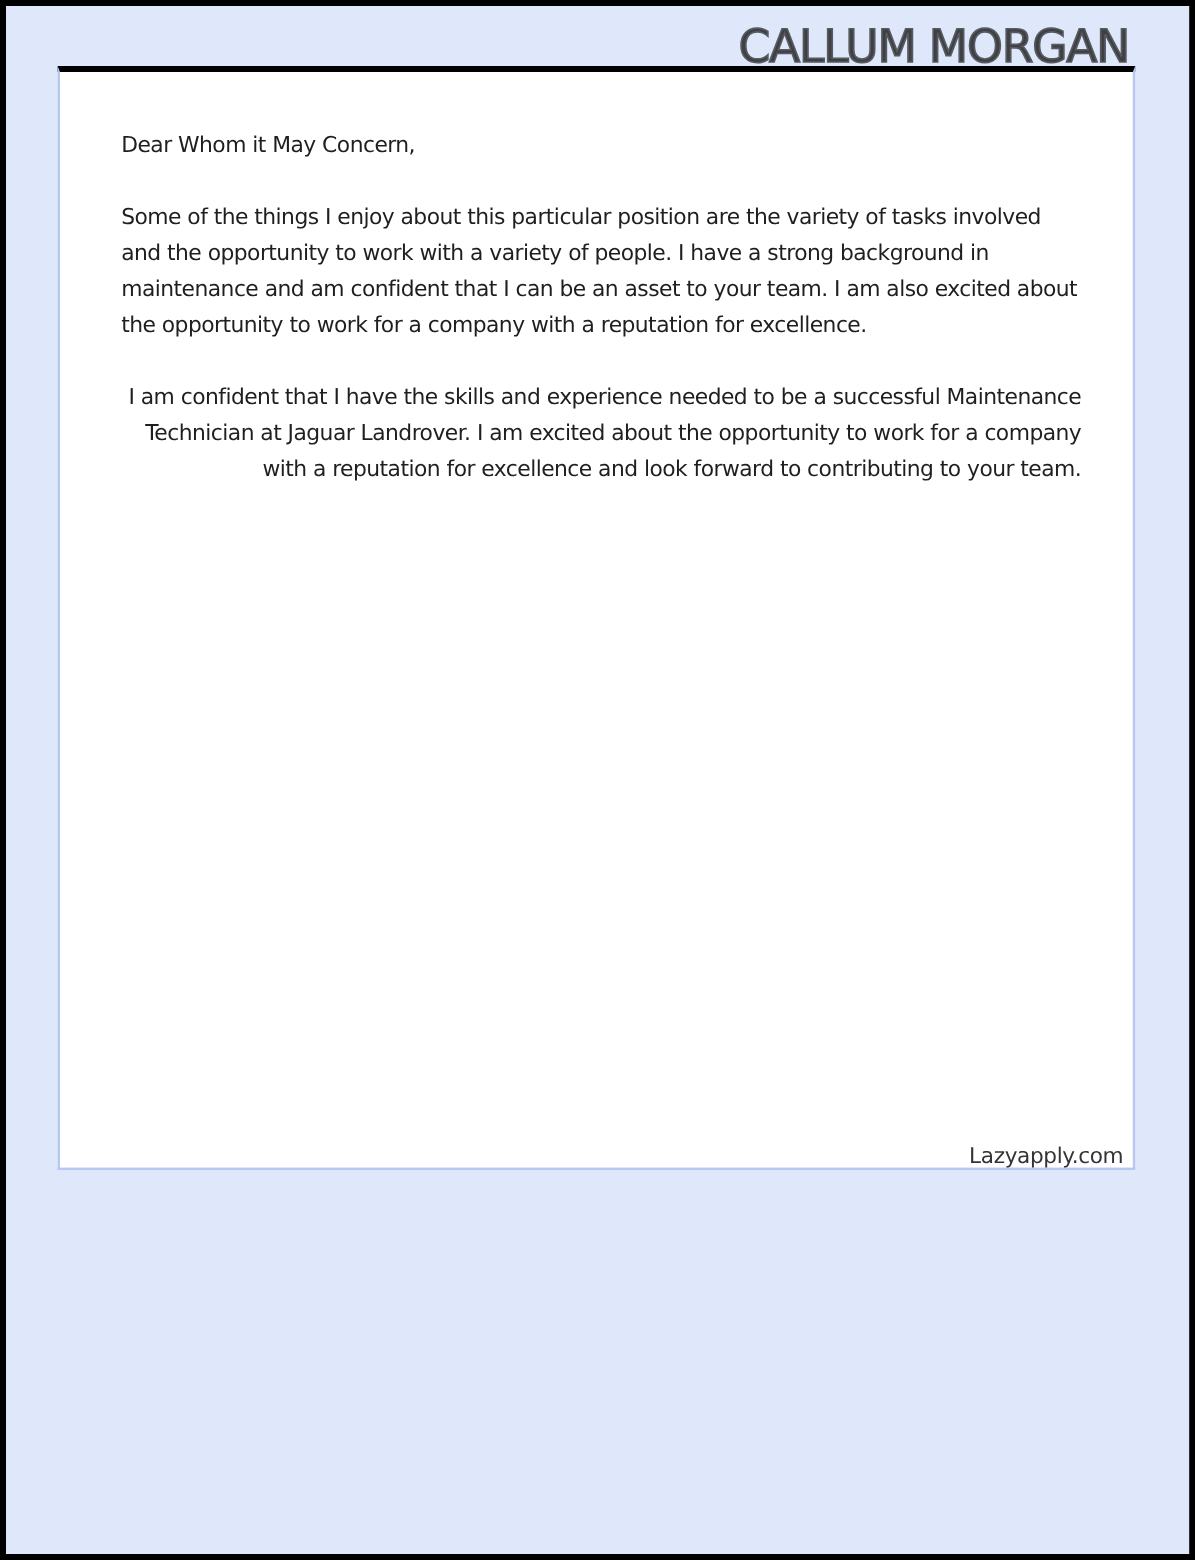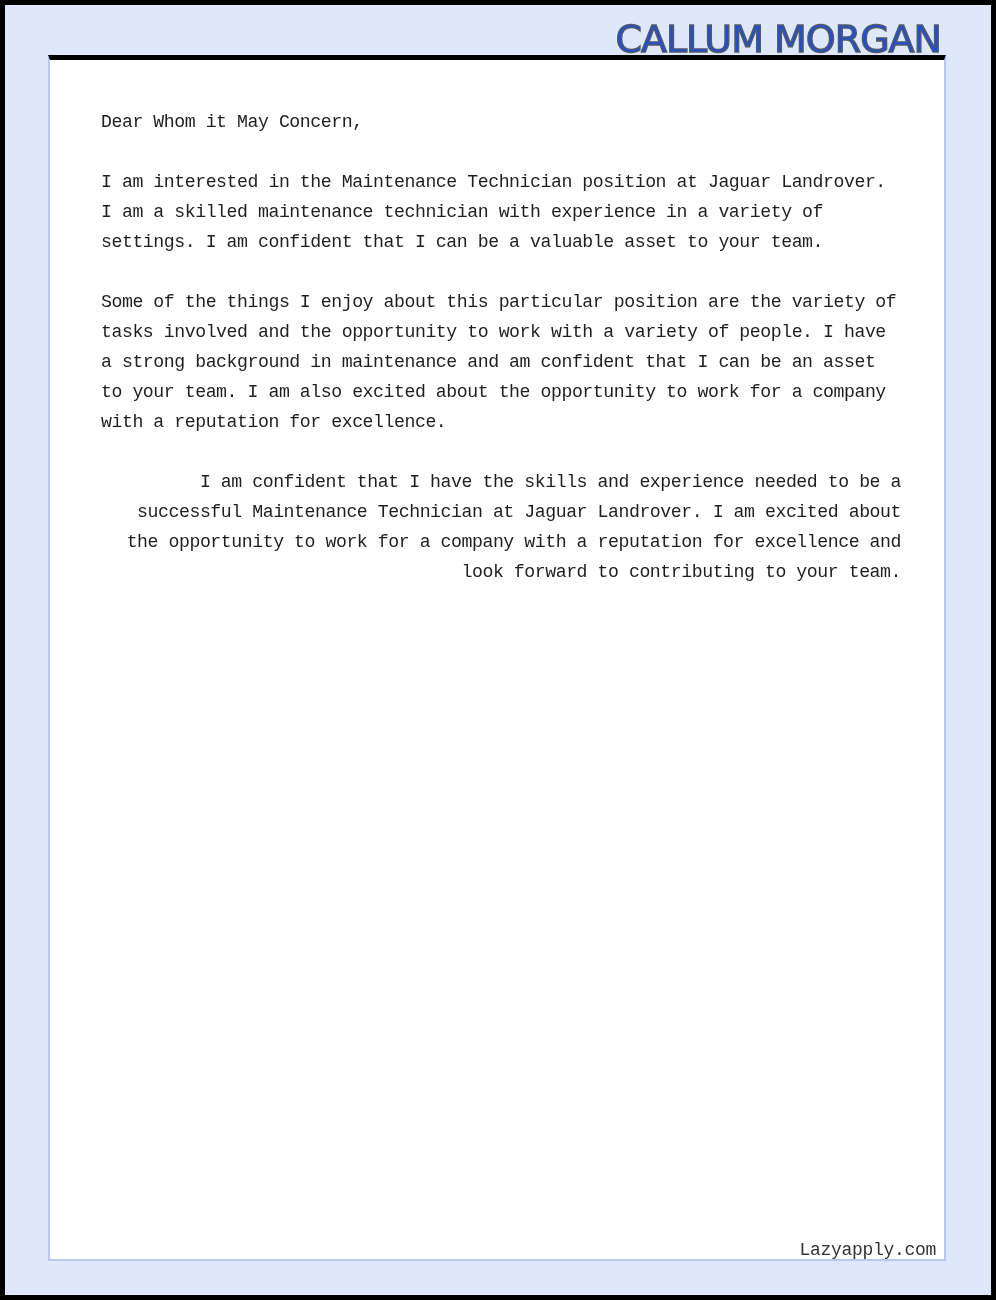--- a/index.html
+++ b/index.html
@@ -22,39 +22,38 @@
       height: 1290px;
       background: #dfe7fb;
     }
     .name-header {
       position: absolute;
       right: 50px;
       top: 12px;
       font-family: "DejaVu Sans", sans-serif;
       font-size: 38px;
       letter-spacing: -1px;
-      color: #1d4ed8;
+      color: #404040;
       -webkit-text-stroke: 1.4px #555a63;
       font-weight: normal;
       line-height: 44px;
       white-space: nowrap;
     }
     .page {
       position: absolute;
       left: 43px;
       top: 50px;
       width: 898px;
-      height: 1206px;
+      height: 920px;
       background: #ffffff;
       border-left: 2px solid #b4c8f0;
       border-right: 2px solid #b4c8f0;
       border-bottom: 2px solid #b4c8f0;
       border-top: 5px solid #000000;
       box-sizing: border-box;
-      font-family: Liberation Mono, monospace;
     }
     .letter {
       position: absolute;
       left: 51px;
       top: 47px;
       width: 800px;
       font-size: 18.2px;
       line-height: 30px;
       color: #1f1f1f;
       letter-spacing: -0.45px;
@@ -83,19 +82,18 @@
   </style>
 </head>
 <body>
 
 <div class="frame">
   <div class="name-header">CALLUM MORGAN</div>
 
   <div class="page">
     <div class="letter">
       <p>Dear Whom it May Concern,</p>
-      <p>I am interested in the Maintenance Technician position at Jaguar Landrover. I am a skilled maintenance technician with experience in a variety of settings. I am confident that I can be a valuable asset to your team.</p>
       <p>Some of the things I enjoy about this particular position are the variety of tasks involved and the opportunity to work with a variety of people. I have a strong background in maintenance and am confident that I can be an asset to your team. I am also excited about the opportunity to work for a company with a reputation for excellence.</p>
       <p class="last">I am confident that I have the skills and experience needed to be a successful Maintenance Technician at Jaguar Landrover. I am excited about the opportunity to work for a company with a reputation for excellence and look forward to contributing to your team.</p>
     </div>
     <div class="footer-brand">Lazyapply.com</div>
   </div>
 </div>
 
 </body></html>

